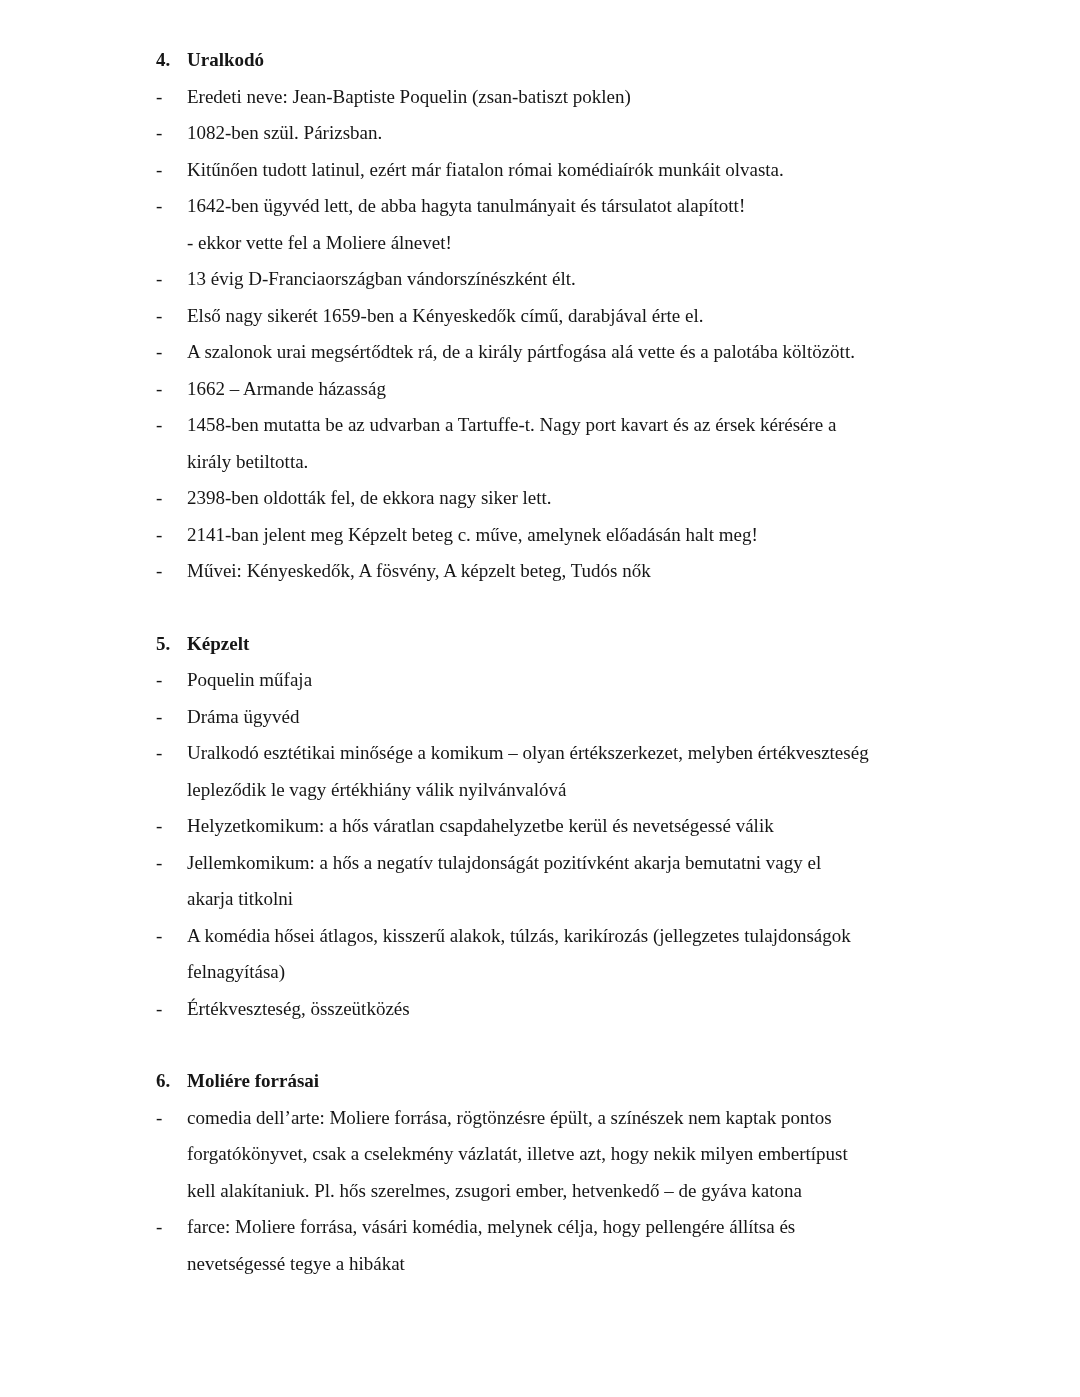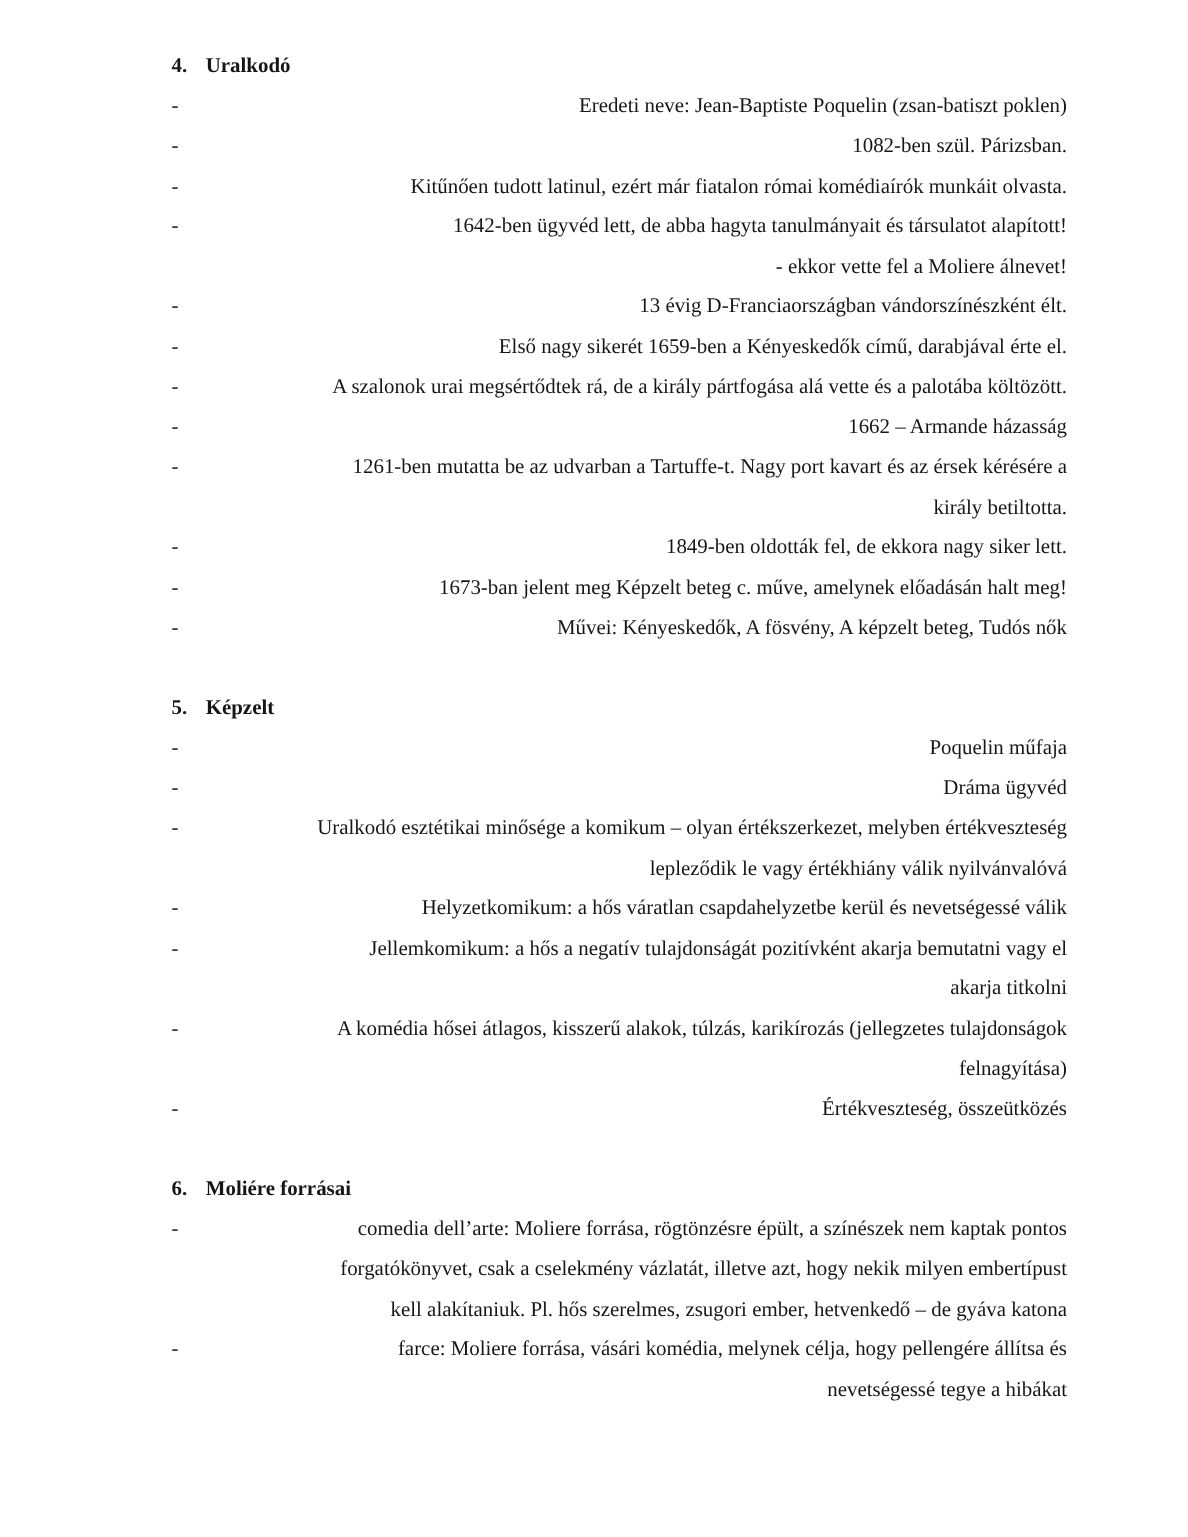--- a/index.html
+++ b/index.html
@@ -17,21 +17,21 @@
     font-size: 19px;
     line-height: 36.5px;
     color: #161616;
     overflow: hidden;
   }
   .doc-section:not(:first-child) { margin-top: 36px; }
   .row { display: flex; align-items: flex-start; }
   .marker { flex: 0 0 31px; }
   .heading-row { font-weight: 700; }
   .heading-title { flex: 1 1 auto; }
-  .item-text { flex: 1 1 auto; white-space: pre-line; text-align: right; }
+  .item-text { flex: 1 1 auto; white-space: pre-line; }
 </style>
 </head>
 <body>
 
 <div class="page" id="doc-root">
     <section class="doc-section">
       <div class="row heading-row">
         <span class="marker heading-number">4.</span>
         <span class="heading-title">Uralkodó</span>
       </div>
@@ -63,30 +63,30 @@
       <div class="row item-row">
         <span class="marker">-</span>
         <span class="item-text">A szalonok urai megsértődtek rá, de a király pártfogása alá vette és a palotába költözött.</span>
       </div>
       <div class="row item-row">
         <span class="marker">-</span>
         <span class="item-text">1662 – Armande házasság</span>
       </div>
       <div class="row item-row">
         <span class="marker">-</span>
-        <span class="item-text">1261-ben mutatta be az udvarban a Tartuffe-t. Nagy port kavart és az érsek kérésére a
+        <span class="item-text">1458-ben mutatta be az udvarban a Tartuffe-t. Nagy port kavart és az érsek kérésére a
 király betiltotta.</span>
       </div>
       <div class="row item-row">
         <span class="marker">-</span>
-        <span class="item-text">1849-ben oldották fel, de ekkora nagy siker lett.</span>
+        <span class="item-text">2398-ben oldották fel, de ekkora nagy siker lett.</span>
       </div>
       <div class="row item-row">
         <span class="marker">-</span>
-        <span class="item-text">1673-ban jelent meg Képzelt beteg c. műve, amelynek előadásán halt meg!</span>
+        <span class="item-text">2141-ban jelent meg Képzelt beteg c. műve, amelynek előadásán halt meg!</span>
       </div>
       <div class="row item-row">
         <span class="marker">-</span>
         <span class="item-text">Művei: Kényeskedők, A fösvény, A képzelt beteg, Tudós nők</span>
       </div>
     </section>
     <section class="doc-section">
       <div class="row heading-row">
         <span class="marker heading-number">5.</span>
         <span class="heading-title">Képzelt</span>

